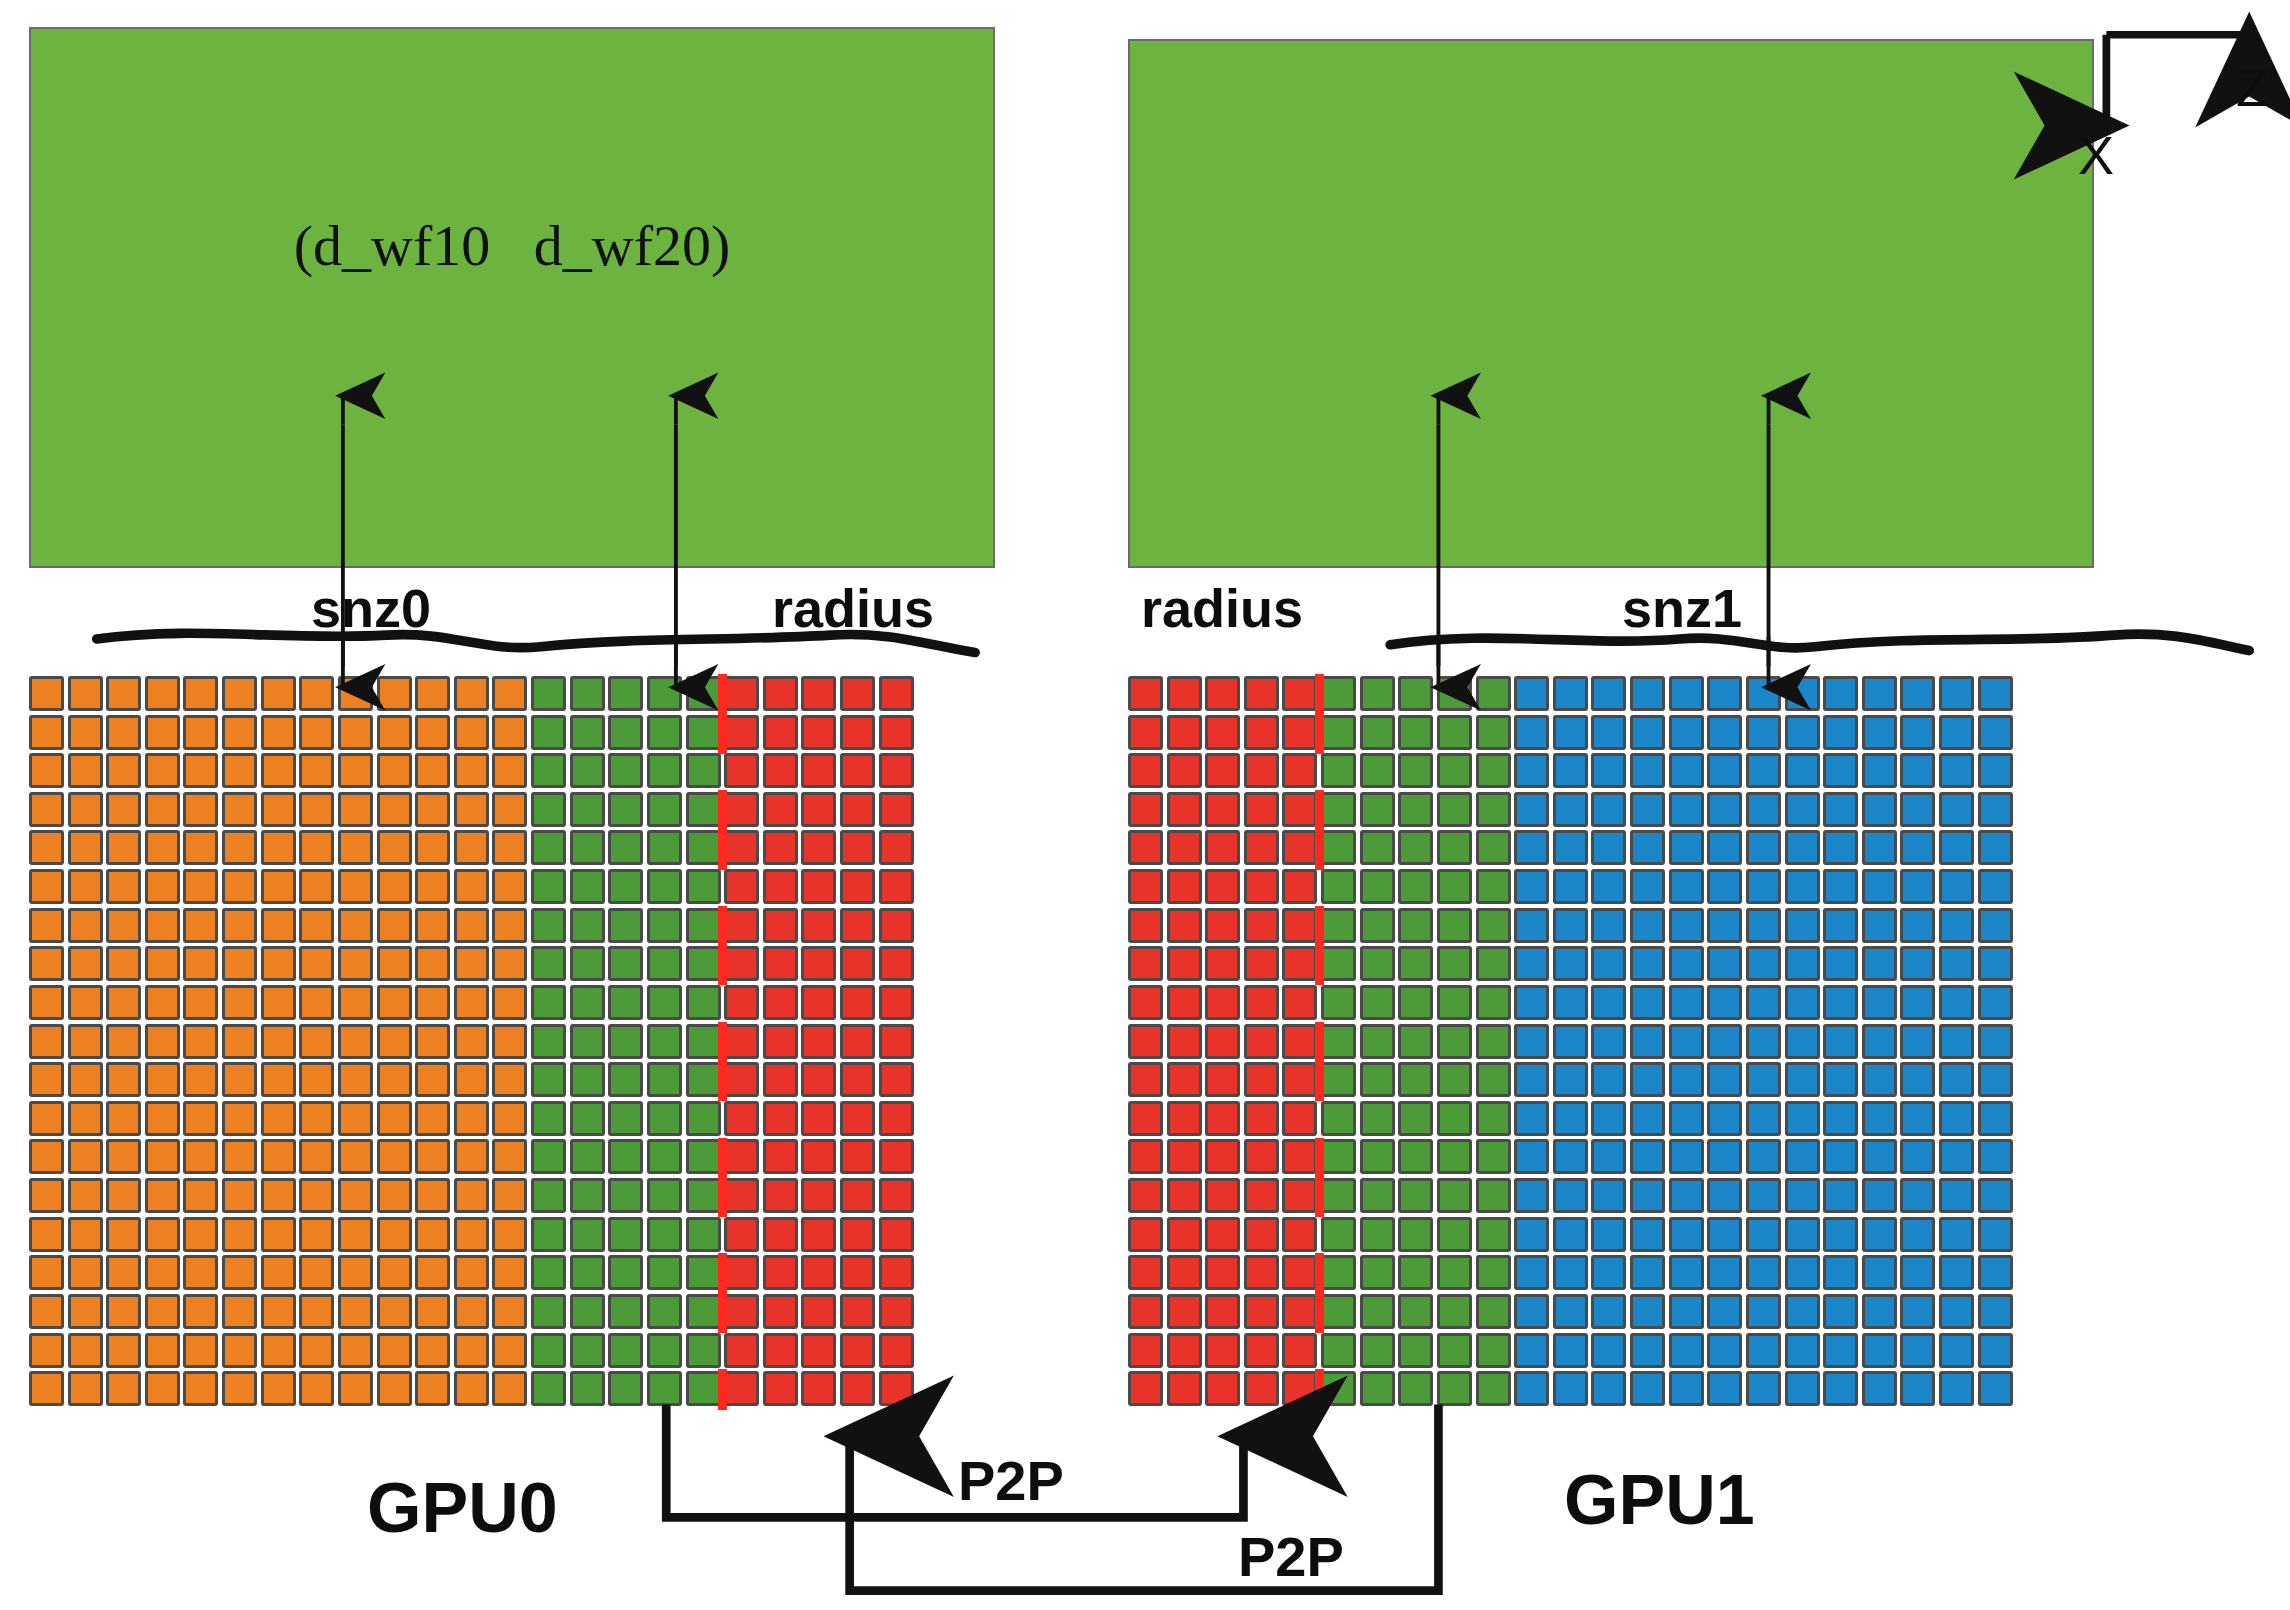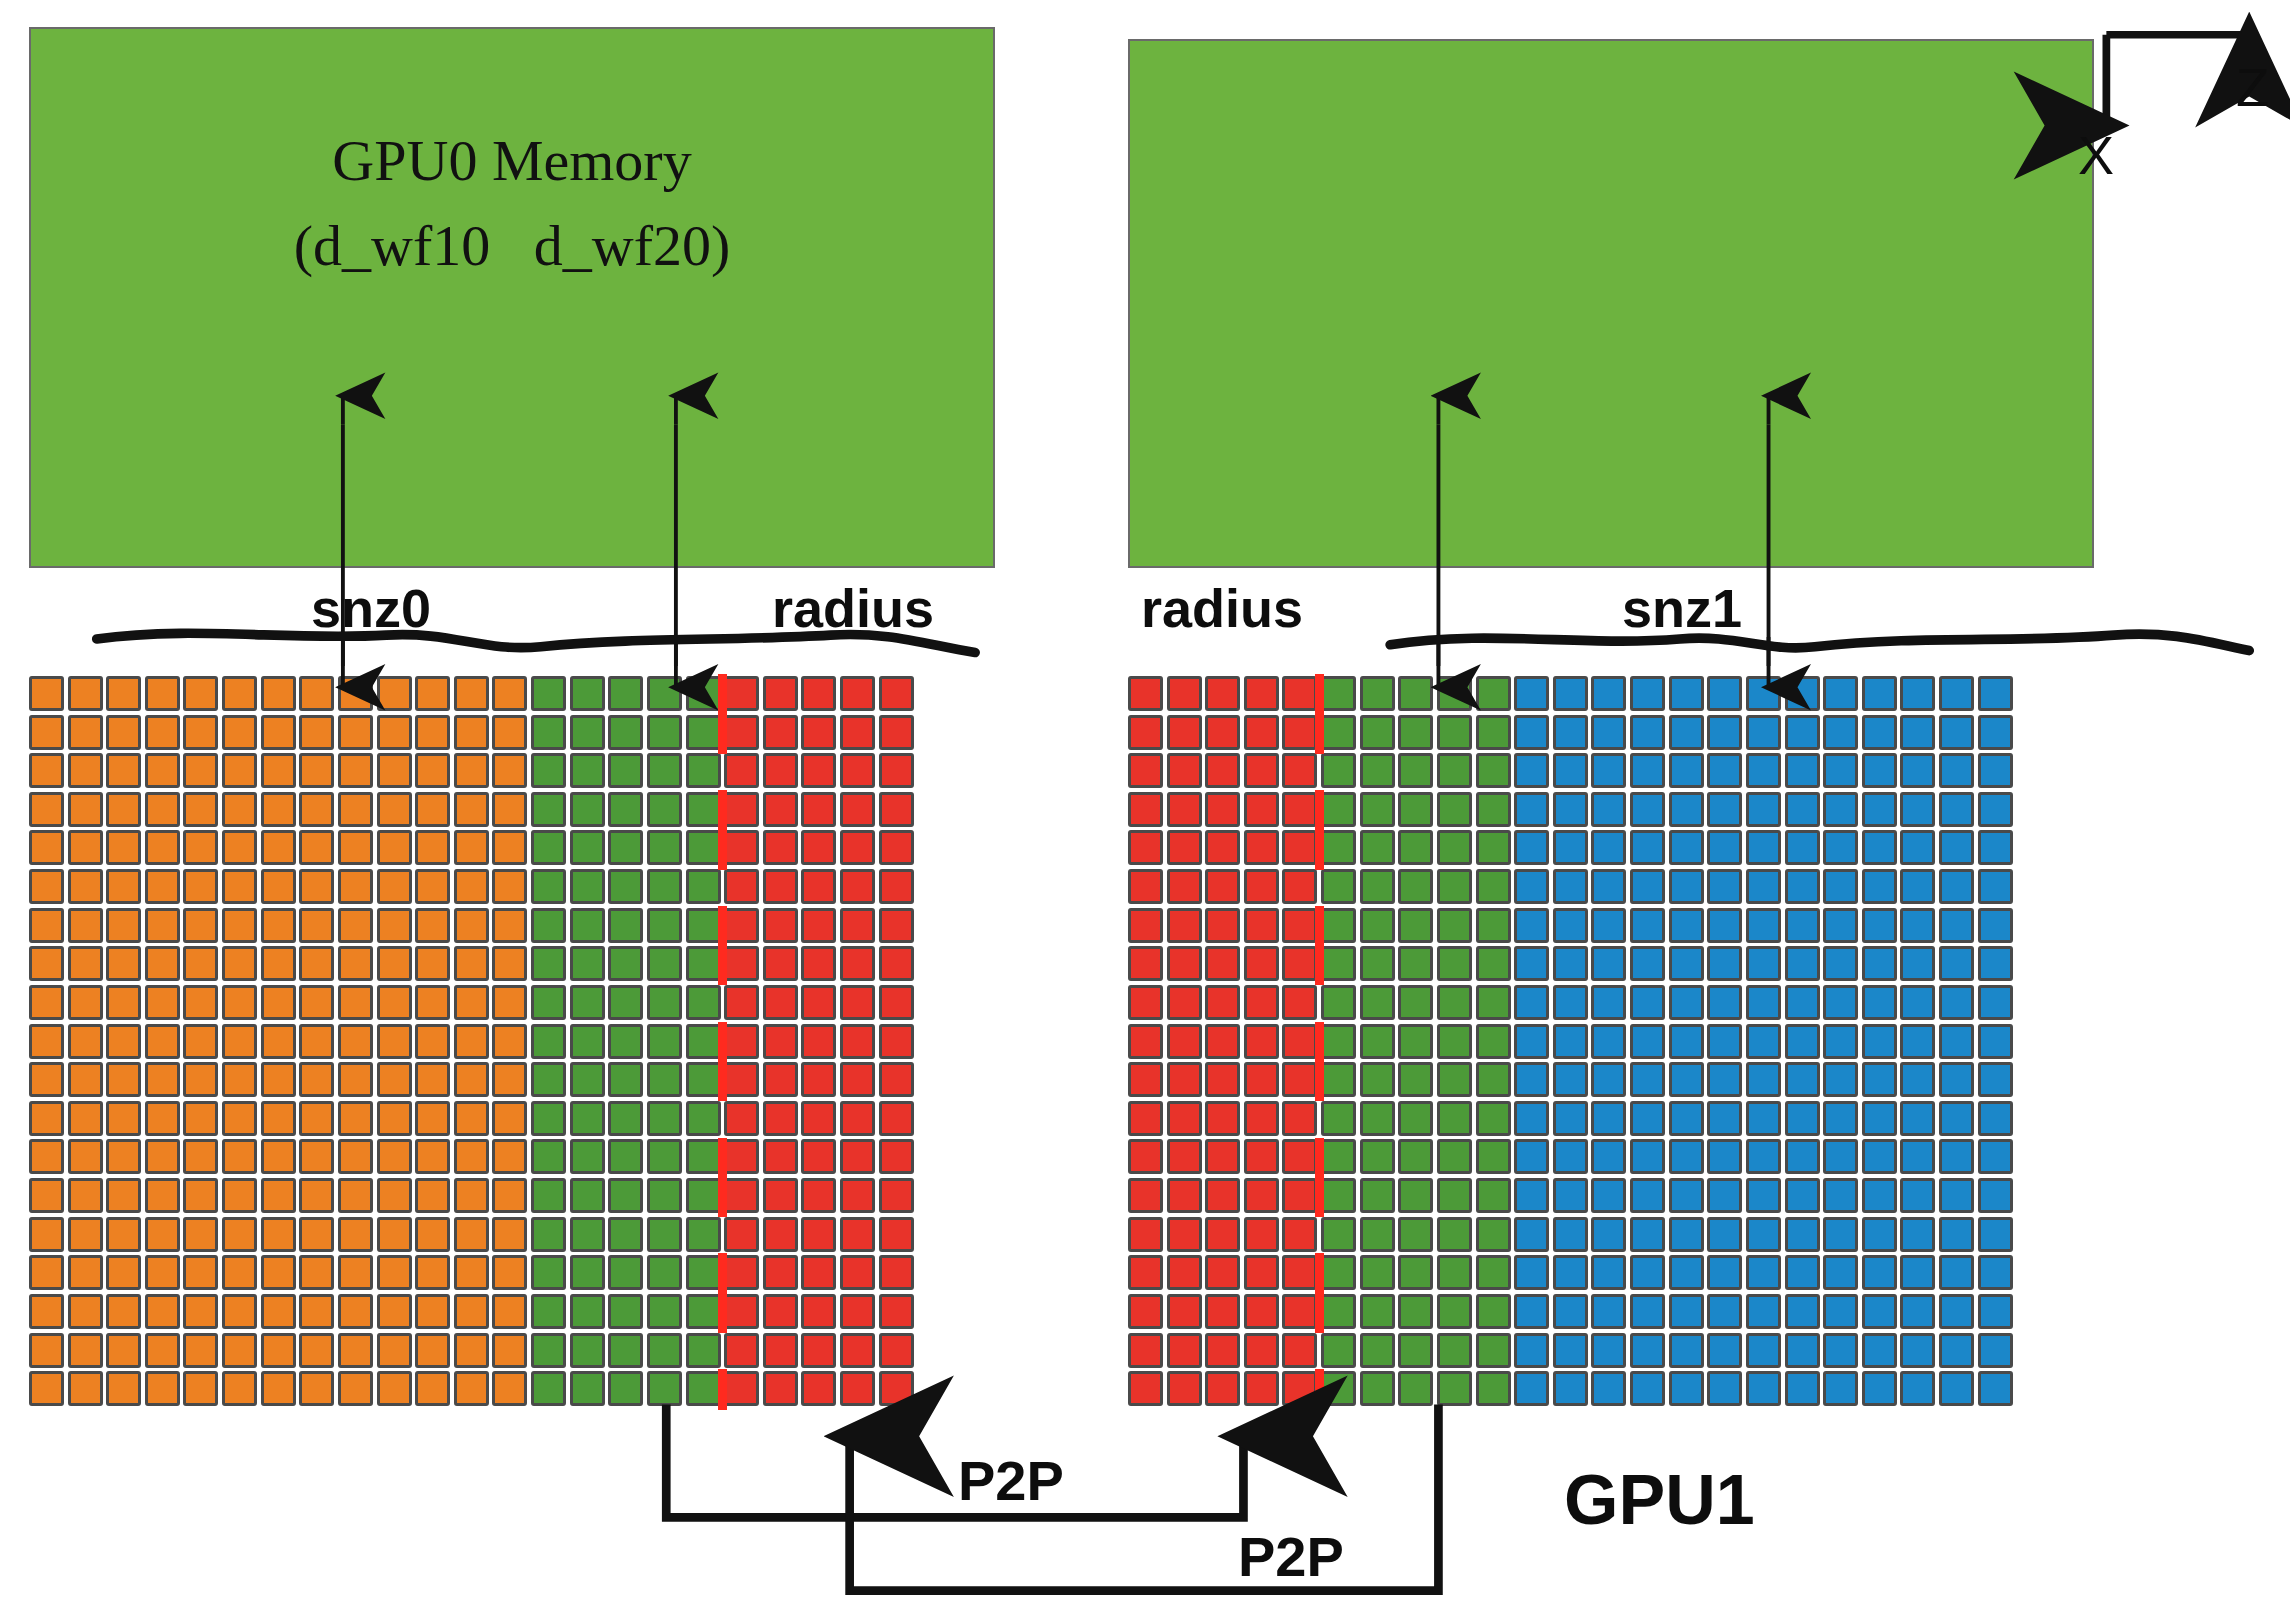--- a/index.html
+++ b/index.html
@@ -81,21 +81,20 @@
     border-radius: 2.9px;
   }
   .gridWrap { position: absolute; }
 </style>
 </head>
 <body>
 
 <div id="stage">
 
   <div class="memBox" id="mem0" style="left: 29px; top: 27px; width: 966px; height: 541px; background: rgb(109, 179, 63); border-color: rgb(106, 106, 106);">
-    <div class="memText memTitle" style="top: 98px;">GPU0 Memory</div>
     <div class="memText memSub" style="top: 183px;">(d_wf10   d_wf20)</div>
   </div>
 
   <div class="memBox" id="mem1" style="left: 1128px; top: 39px; width: 966px; height: 529px; background: rgb(109, 179, 63); border-color: rgb(106, 106, 106);">
   </div>
 
   <div class="gridWrap" id="grid0" style="left: 29px; top: 676px; width: 888px; height: 734px;">
       <div class="cell" style="left: 0px; top: 0px; width: 35px; height: 35px; background: rgb(237, 129, 34); border-color: rgb(74, 74, 74);"></div>
       <div class="cell" style="left: 39px; top: 0px; width: 35px; height: 35px; background: rgb(237, 129, 34); border-color: rgb(74, 74, 74);"></div>
       <div class="cell" style="left: 77px; top: 0px; width: 35px; height: 35px; background: rgb(237, 129, 34); border-color: rgb(74, 74, 74);"></div>
@@ -1051,20 +1050,21 @@
     <g>
       <path d="M 1490 1455 L 1490 1648 L 880 1648 L 880 1488" stroke="#111111" stroke-width="9" fill="none" marker-end="url(#ah-thick)"></path>
     </g>
   </svg>
 
   <div class="braceLabel" id="lbl-snz0" style="left: 311px; top: 577px;">snz0</div>
   <div class="braceLabel" id="lbl-radL" style="left: 772px; top: 577px;">radius</div>
   <div class="braceLabel" id="lbl-radR" style="left: 1141px; top: 577px;">radius</div>
   <div class="braceLabel" id="lbl-snz1" style="left: 1622px; top: 577px;">snz1</div>
 
+  <div class="gpuLabel" id="lbl-gpu0" style="left: 367px; top: 1468px;">GPU0</div>
   <div class="gpuLabel" id="lbl-gpu1" style="left: 1564px; top: 1460px;">GPU1</div>
 
   <div class="p2pLabel" id="lbl-p2p-a" style="left: 958px; top: 1448px;">P2P</div>
   <div class="p2pLabel" id="lbl-p2p-b" style="left: 1238px; top: 1524px;">P2P</div>
 
   <div class="axisLabel" id="lbl-axis-z" style="left: 2236px; top: 56px;">Z</div>
   <div class="axisLabel" id="lbl-axis-x" style="left: 2078px; top: 124px;">X</div>
 
 </div>
 

